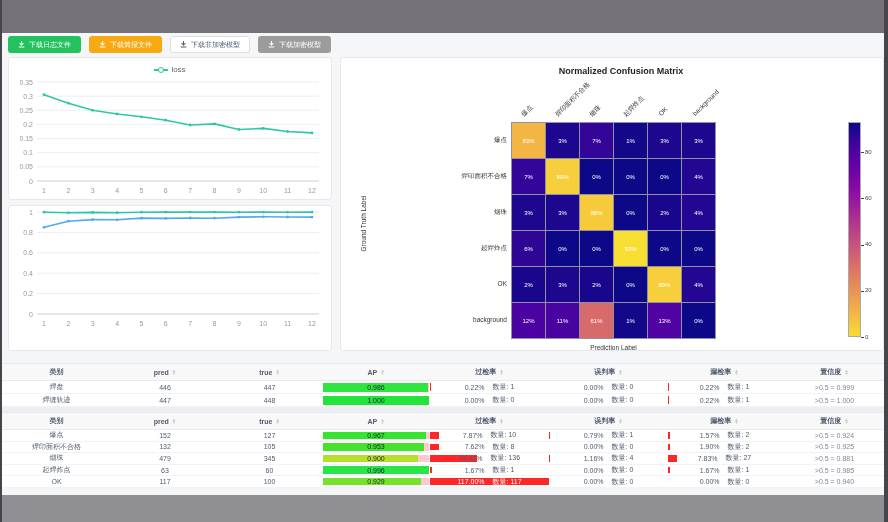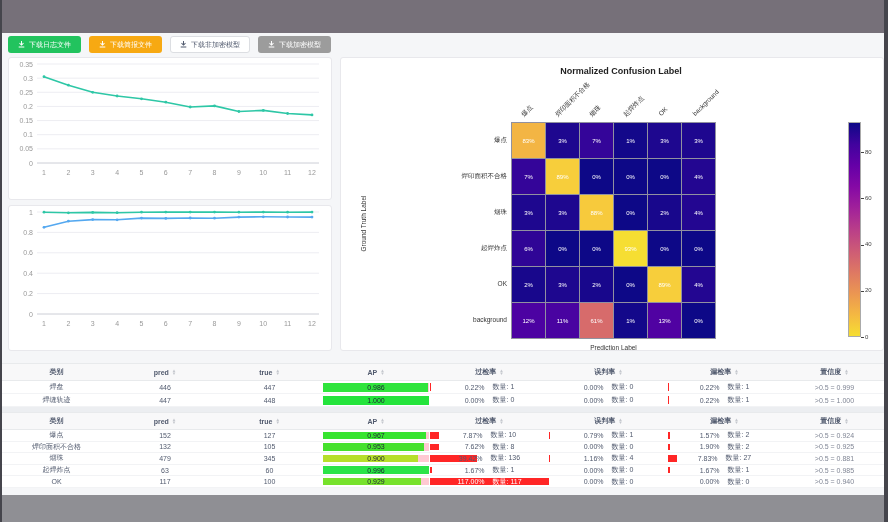--- a/index.html
+++ b/index.html
@@ -76,20 +76,29 @@
       </div>
       <div class="btn gray">
         <svg width="7" height="7" viewBox="0 0 10 10">
           <path fill="currentColor" d="M4.3 0h1.4v4.2l1.6-1.6 1 1L5 6.9 1.7 3.6l1-1 1.6 1.6zM1 8h8v1.2H1z"></path>
         </svg>
         <span>下载加密模型</span>
       </div>
     </div>
 
   <div class="card" id="card-loss">
+    <div class="legend" id="loss-legend">
+        <div class="legend-item">
+          <span class="legend-marker">
+            <span class="ln" style="background:#2ec7a6"></span>
+            <span class="ci" style="border-color:#2ec7a6"></span>
+          </span>
+          <span>loss</span>
+        </div>
+      </div>
     <svg id="loss-svg" width="322" height="121">
         <line x1="28" y1="105" x2="310" y2="105" stroke="#ccced6" stroke-width="1"></line>
         <text x="24" y="107.5" text-anchor="end" font-size="7" fill="#999">0</text>
         <line x1="28" y1="90.85714285714285" x2="310" y2="90.85714285714285" stroke="#ededf2" stroke-width="1"></line>
         <text x="24" y="93.35714285714285" text-anchor="end" font-size="7" fill="#999">0.05</text>
         <line x1="28" y1="76.71428571428571" x2="310" y2="76.71428571428571" stroke="#ededf2" stroke-width="1"></line>
         <text x="24" y="79.21428571428571" text-anchor="end" font-size="7" fill="#999">0.1</text>
         <line x1="28" y1="62.57142857142857" x2="310" y2="62.57142857142857" stroke="#ededf2" stroke-width="1"></line>
         <text x="24" y="65.07142857142857" text-anchor="end" font-size="7" fill="#999">0.15</text>
         <line x1="28" y1="48.42857142857142" x2="310" y2="48.42857142857142" stroke="#ededf2" stroke-width="1"></line>
@@ -177,21 +186,21 @@
         <circle cx="181.2" cy="12.0" r="1.4" fill="#54a8f0"></circle>
         <circle cx="205.5" cy="12.2" r="1.4" fill="#54a8f0"></circle>
         <circle cx="229.9" cy="11.1" r="1.4" fill="#54a8f0"></circle>
         <circle cx="254.3" cy="10.8" r="1.4" fill="#54a8f0"></circle>
         <circle cx="278.6" cy="11.0" r="1.4" fill="#54a8f0"></circle>
         <circle cx="303.0" cy="11.1" r="1.4" fill="#54a8f0"></circle>
       </svg>
   </div>
 
   <div class="card" id="card-matrix">
-    <div class="mx-title">Normalized Confusion Label</div>
+    <div class="mx-title">Normalized Confusion Matrix</div>
     <div class="mx-ylabel">Ground Truth Label</div>
     <div id="mx-labels">
         <span class="mx-collabel" style="left:185px;top:52px;">爆点</span>
         <span class="mx-rowlabel" style="top:78px;">爆点</span>
         <span class="mx-collabel" style="left:219px;top:52px;">焊印面积不合格</span>
         <span class="mx-rowlabel" style="top:114px;">焊印面积不合格</span>
         <span class="mx-collabel" style="left:253px;top:52px;">烟珠</span>
         <span class="mx-rowlabel" style="top:150px;">烟珠</span>
         <span class="mx-collabel" style="left:287px;top:52px;">起焊炸点</span>
         <span class="mx-rowlabel" style="top:186px;">起焊炸点</span>

